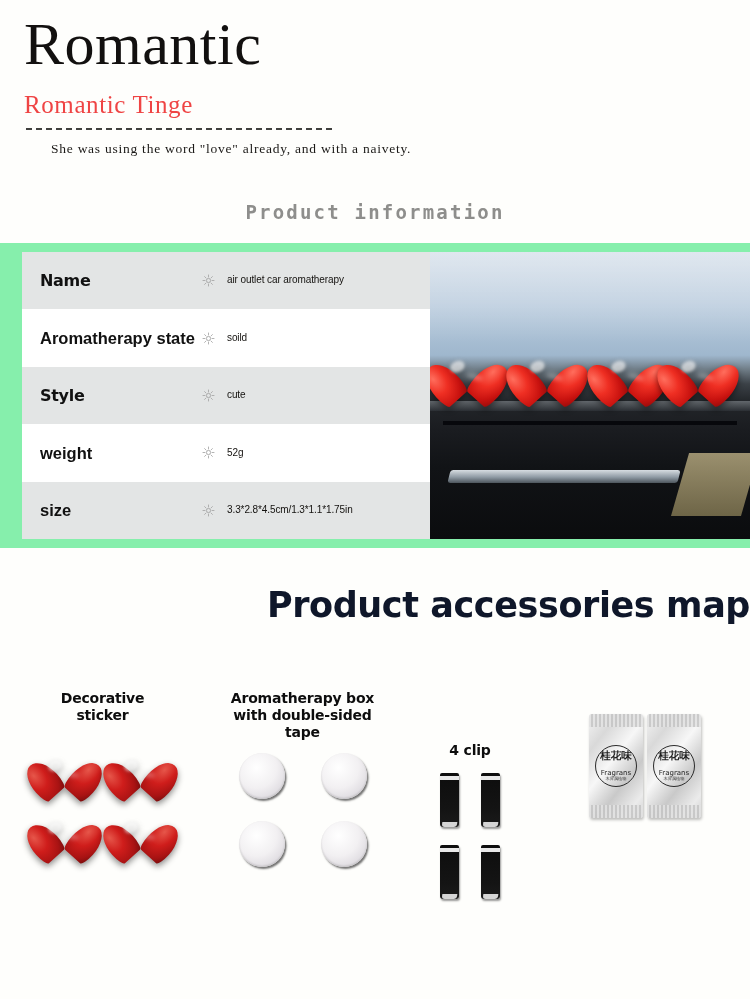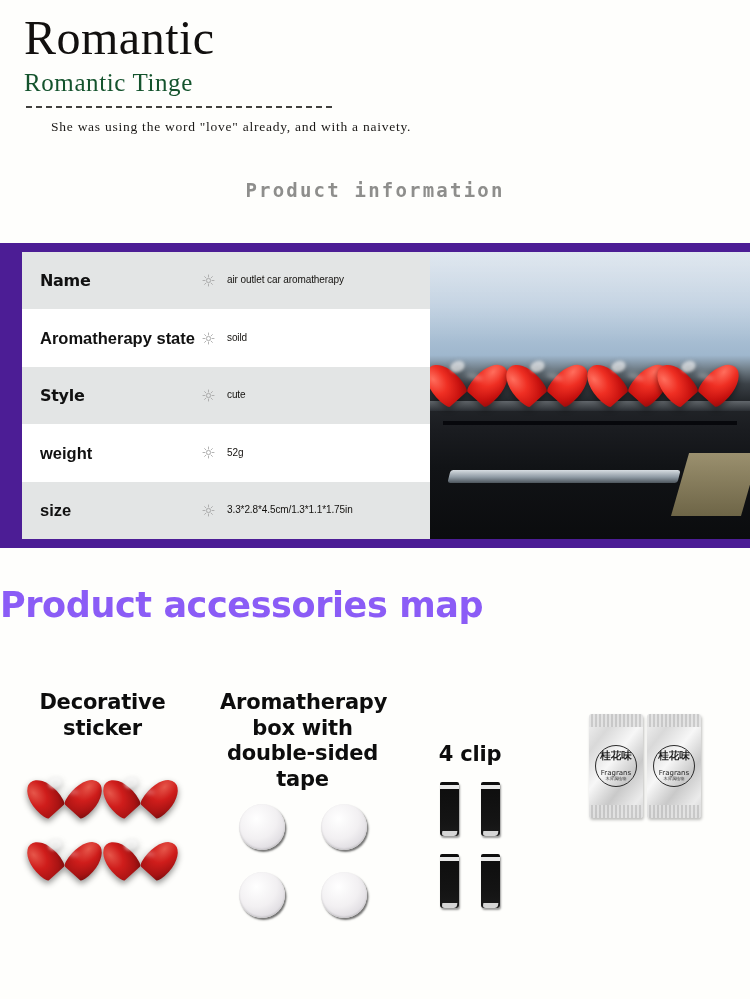--- a/index.html
+++ b/index.html
@@ -14,33 +14,33 @@
     overflow: hidden;
     position: relative;
   }
 
   
   .header {
     padding: 14px 0 0 24px;
   }
   .title-main {
     font-family: "Liberation Serif", serif;
-    font-size: 48px;
+    font-size: 60px;
     line-height: 1.02;
     font-weight: 400;
     color: #12100f;
     letter-spacing: 0.5px;
   }
   .title-sub {
     font-family: "Liberation Serif", serif;
     font-size: 25px;
     font-weight: 400;
-    color: #14532d;
+    color: #ef4444;
     letter-spacing: 0.6px;
-    margin-top: 6px;
+    margin-top: 16px;
   }
   .divider {
     width: 306px;
     height: 0;
     border-top: 2px dashed #40403e;
     margin: 9px 0 0 2px;
   }
   .tagline {
     font-family: "Liberation Serif", serif;
     font-size: 13.5px;
@@ -61,21 +61,21 @@
     margin-top: 44px;
   }
 
   
   .spec-block {
     position: absolute;
     left: 0;
     top: 243px;
     width: 750px;
     height: 305px;
-    background: #4c1d95;
+    background: #86efac;
     display: flex;
   }
   .spec-table-wrap {
     width: 430px;
     box-sizing: border-box;
     padding: 9px 0 9px 22px;
   }
   .spec-table {
     width: 100%;
     height: 100%;
@@ -222,25 +222,25 @@
     background: rgba(255,255,255,0.3);
     filter: blur(2px);
     transform: rotate(16deg);
   }
 
   
   .acc-heading {
     position: absolute;
     top: 585px;
     width: 750px;
-    text-align: left;
+    text-align: right;
     font-family: "DejaVu Sans", sans-serif;
     font-size: 35px;
     font-weight: 700;
-    color: #8b5cf6;
+    color: #0f172a;
     letter-spacing: -0.4px;
   }
   .acc-grid {
     position: absolute;
     top: 690px;
     left: 0;
     width: 750px;
     display: flex;
   }
   .acc-col {
@@ -248,21 +248,21 @@
     flex-direction: column;
     align-items: center;
   }
   .acc-col.c1 { width: 205px; }
   .acc-col.c2 { width: 195px; }
   .acc-col.c3 { width: 140px; }
   .acc-col.c4 { width: 210px; }
 
   .acc-label {
     font-family: "DejaVu Sans", sans-serif;
-    font-size: 21px;
+    font-size: 14px;
     font-weight: 700;
     color: #0d0d0d;
     text-align: center;
     line-height: 1.22;
     letter-spacing: -0.2px;
   }
   .acc-art {
     margin-top: 12px;
     height: 140px;
     display: flex;

